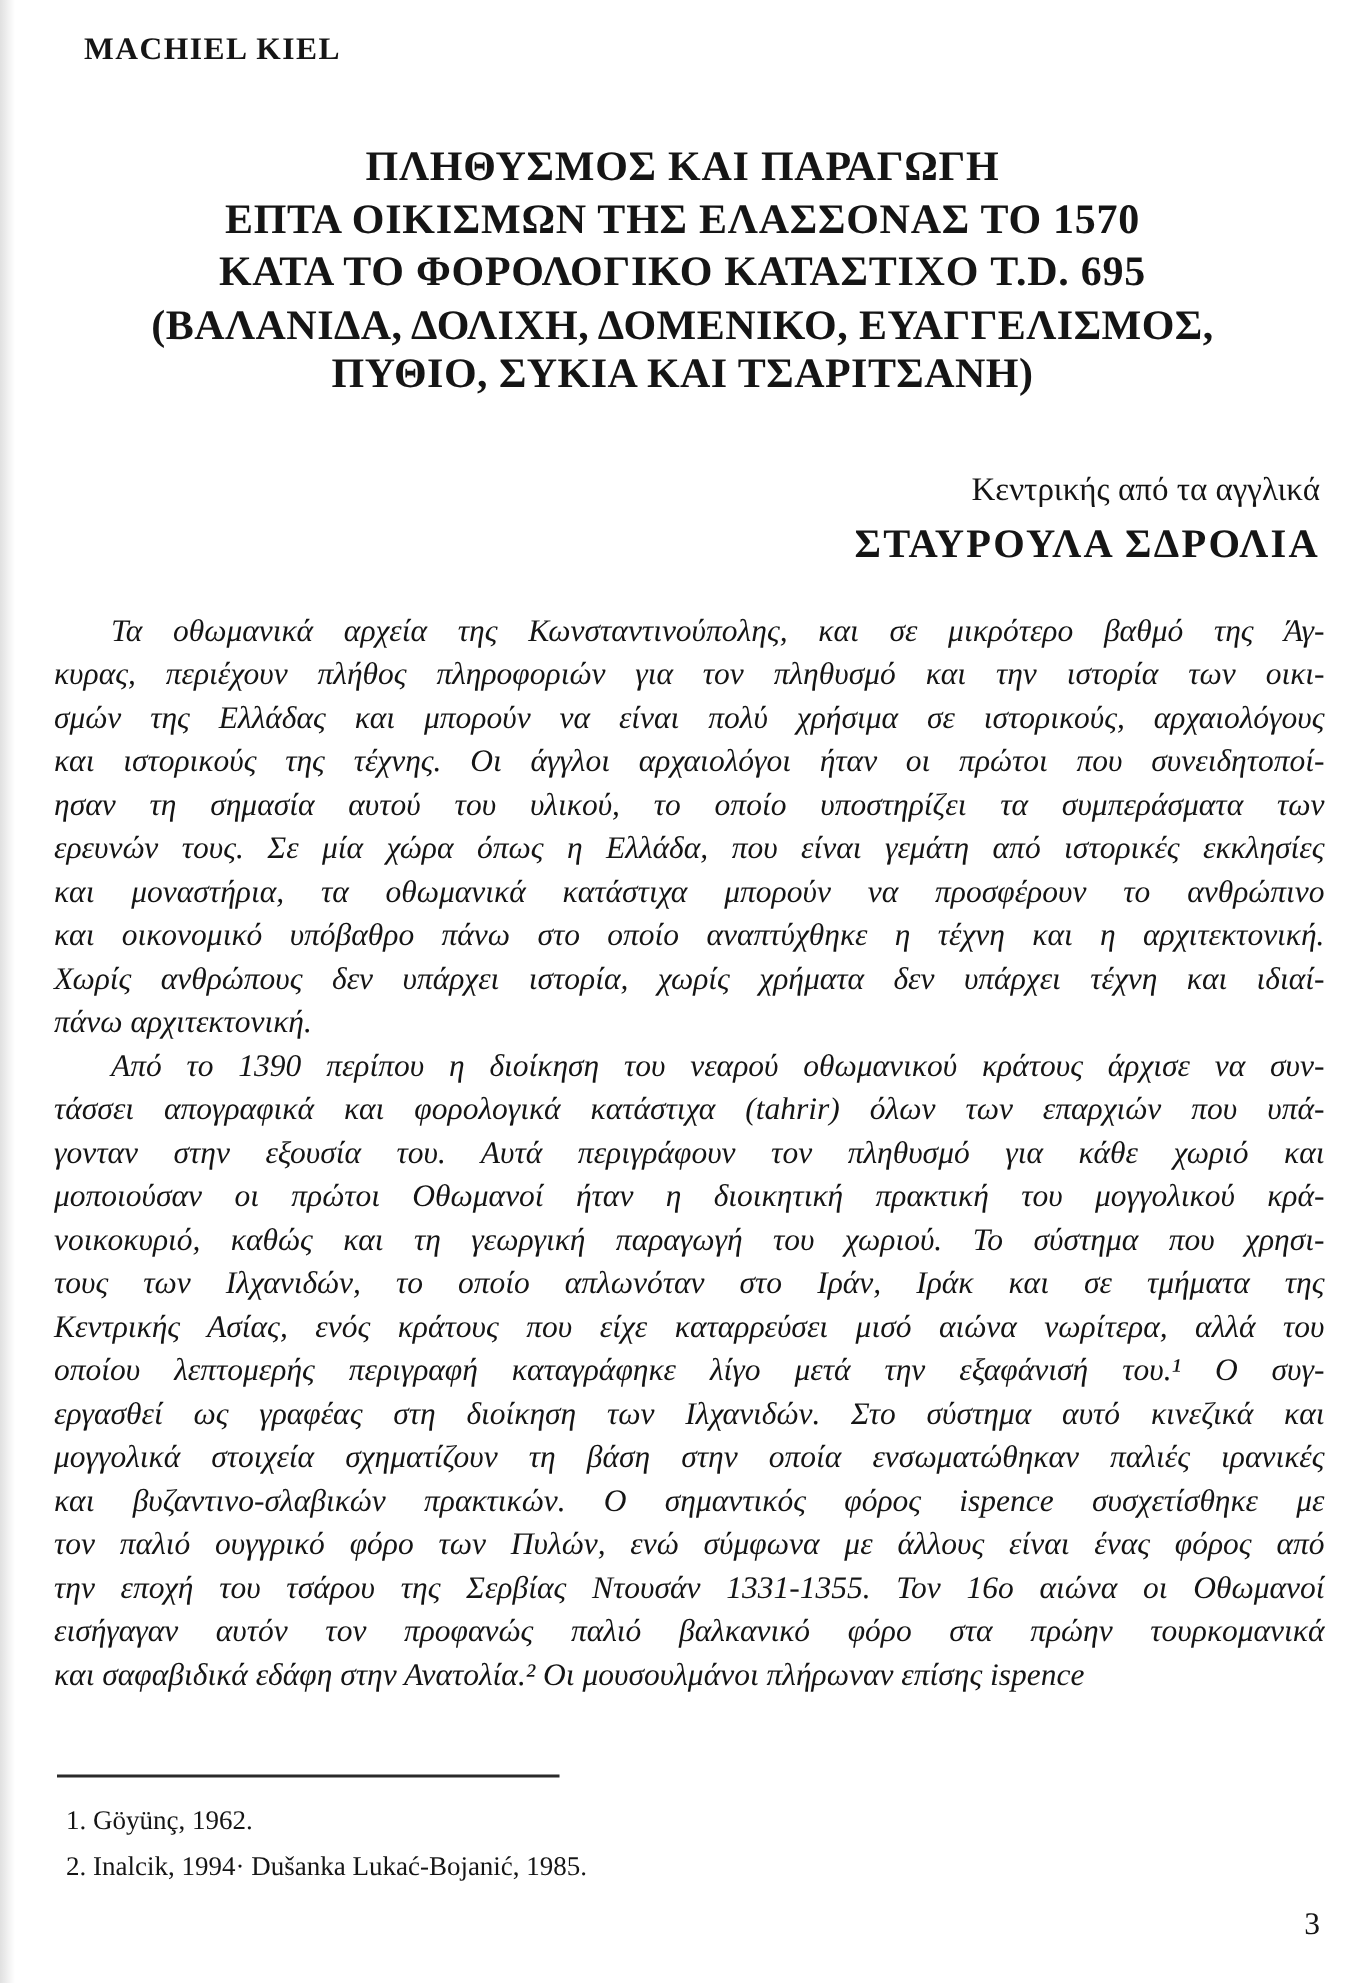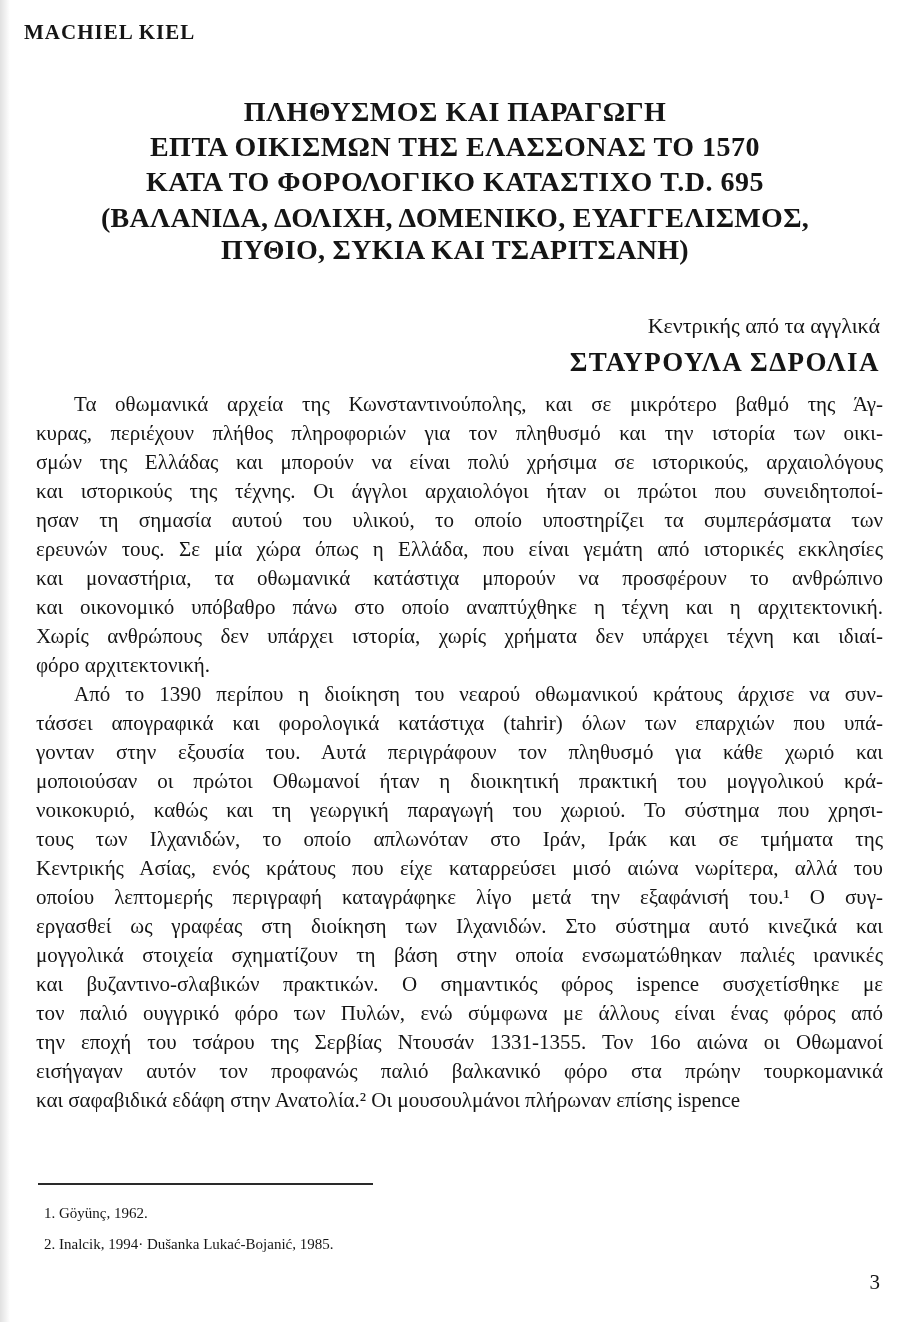--- a/index.html
+++ b/index.html
@@ -12,21 +12,21 @@
     font-family: "Liberation Serif", "DejaVu Serif", serif;
     overflow: hidden;
     margin: 0 auto;
   }
   .scan-edge-left {
     position: absolute; left: 0; top: 0; bottom: 0; width: 10px;
     background: linear-gradient(to right, rgba(0,0,0,0.12), rgba(0,0,0,0));
     pointer-events: none;
   }
   .author {
-    position: absolute; top: 20px; left: 24px;
+    position: absolute; top: 20px; left: 56px;
     font-size: 21px; font-weight: bold; letter-spacing: 1px;
   }
   .title-block {
     position: absolute; top: 94px; left: 20px; right: 20px;
     text-align: center;
   }
   .title-block .title-line {
     font-size: 28px; font-weight: bold; line-height: 35px;
     letter-spacing: 0.5px;
     font-family: Liberation Serif, serif;
@@ -37,38 +37,38 @@
   }
   .subtitle-group { margin-top: 3px; }
   .credit {
     position: absolute; top: 310px; right: 30px; text-align: right;
   }
   .credit .credit-translation { font-size: 22px; line-height: 32px; }
   .credit .credit-translator {
     font-size: 27px; font-weight: bold; letter-spacing: 1.5px; margin-top: 5px;
   }
   .body-text {
-    position: absolute; top: 390px; left: 36px; right: 27px;
+    position: absolute; top: 406px; left: 36px; right: 27px; font-style: italic;
   }
   .para .bline {
     font-size: 21px; line-height: 29px;
     text-align: justify;
     text-align-last: justify;
     white-space: nowrap;
   }
   .para .bline:first-child { text-indent: 38px; }
   .para .bline:last-child { text-align-last: left; white-space: normal; }
   .footnote-rule {
     position: absolute; top: 1183px; left: 38px; width: 335px;
     border-top: 2px solid #2a2a2a; height: 0;
   }
   .footnotes {
     position: absolute; top: 1198px; left: 44px; right: 30px;
   }
-  .footnotes .fline { font-size: 15px; line-height: 31px; }
+  .footnotes .fline { font-size: 18px; line-height: 31px; }
   .page-number {
     position: absolute; top: 1270px; right: 30px;
     font-size: 21px;
   }
 </style>
 </head>
 <body>
 
 <div class="page">
 
@@ -97,21 +97,21 @@
     <div class="para">
         <div class="bline">Τα οθωμανικά αρχεία της Κωνσταντινούπολης, και σε μικρότερο βαθμό της Άγ-</div>
         <div class="bline">κυρας, περιέχουν πλήθος πληροφοριών για τον πληθυσμό και την ιστορία των οικι-</div>
         <div class="bline">σμών της Ελλάδας και μπορούν να είναι πολύ χρήσιμα σε ιστορικούς, αρχαιολόγους</div>
         <div class="bline">και ιστορικούς της τέχνης. Οι άγγλοι αρχαιολόγοι ήταν οι πρώτοι που συνειδητοποί-</div>
         <div class="bline">ησαν τη σημασία αυτού του υλικού, το οποίο υποστηρίζει τα συμπεράσματα των</div>
         <div class="bline">ερευνών τους. Σε μία χώρα όπως η Ελλάδα, που είναι γεμάτη από ιστορικές εκκλησίες</div>
         <div class="bline">και μοναστήρια, τα οθωμανικά κατάστιχα μπορούν να προσφέρουν το ανθρώπινο</div>
         <div class="bline">και οικονομικό υπόβαθρο πάνω στο οποίο αναπτύχθηκε η τέχνη και η αρχιτεκτονική.</div>
         <div class="bline">Χωρίς ανθρώπους δεν υπάρχει ιστορία, χωρίς χρήματα δεν υπάρχει τέχνη και ιδιαί-</div>
-        <div class="bline">φόρο αρχιτεκτονική.</div>
+        <div class="bline">πάνω αρχιτεκτονική.</div>
       </div>
     <div class="para">
         <div class="bline">Από το 1390 περίπου η διοίκηση του νεαρού οθωμανικού κράτους άρχισε να συν-</div>
         <div class="bline">τάσσει απογραφικά και φορολογικά κατάστιχα (tahrir) όλων των επαρχιών που υπά-</div>
         <div class="bline">γονταν στην εξουσία του. Αυτά περιγράφουν τον πληθυσμό για κάθε χωριό και</div>
         <div class="bline">μοποιούσαν οι πρώτοι Οθωμανοί ήταν η διοικητική πρακτική του μογγολικού κρά-</div>
         <div class="bline">νοικοκυριό, καθώς και τη γεωργική παραγωγή του χωριού. Το σύστημα που χρησι-</div>
         <div class="bline">τους των Ιλχανιδών, το οποίο απλωνόταν στο Ιράν, Ιράκ και σε τμήματα της</div>
         <div class="bline">Κεντρικής Ασίας, ενός κράτους που είχε καταρρεύσει μισό αιώνα νωρίτερα, αλλά του</div>
         <div class="bline">οποίου λεπτομερής περιγραφή καταγράφηκε λίγο μετά την εξαφάνισή του.¹ Ο συγ-</div>

